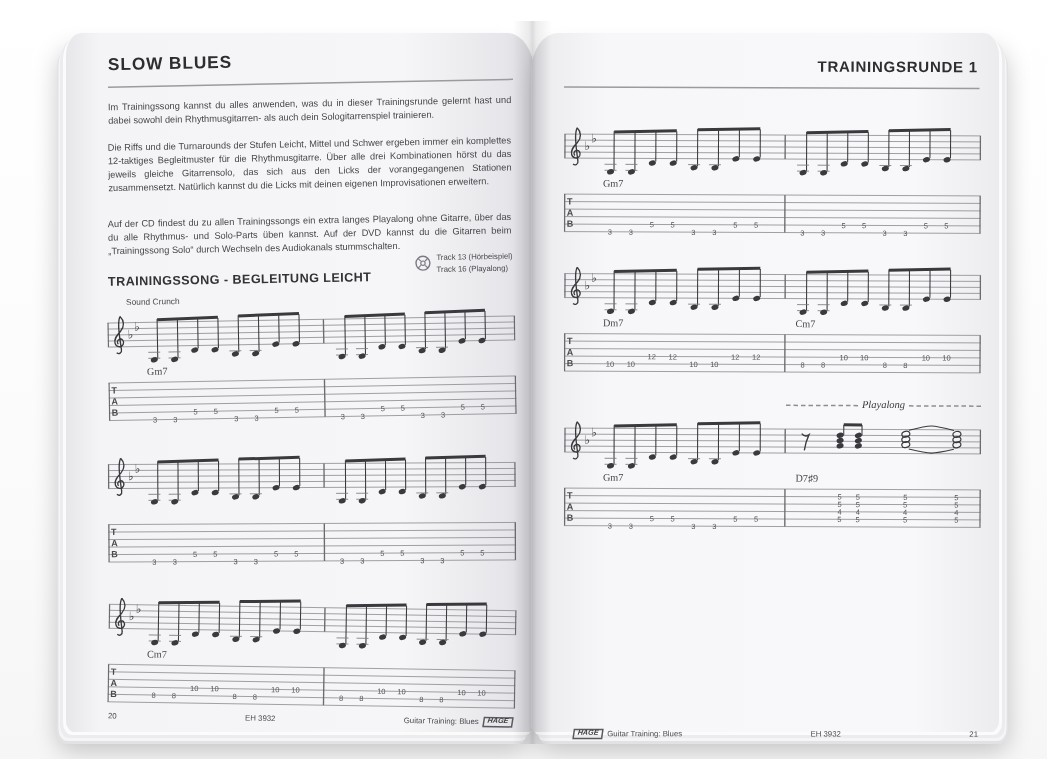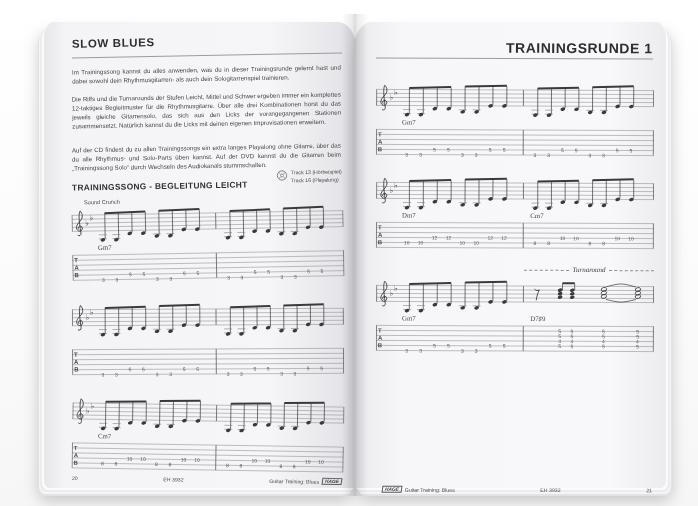--- a/index.html
+++ b/index.html
@@ -42,21 +42,21 @@
   .sysL2 { top:281px; transform:rotate(-0.3deg); }
   .sysL3 { top:377px; transform:rotate(0.9deg); }
 
   .pfooter { left:28px; right:14px; display:flex; justify-content:space-between; align-items:center; font-size:5.2px; color:#4a4a4e; }
   .pfooter-left { top:454px; transform:rotate(0.9deg); }
   .pfooter-right { top:464px; transform:rotate(0.1deg); }
   .f-group { display:flex; gap:3px; align-items:center; }
   .hage { display:inline-block; border:1px solid #5a5a5e; font-style:italic; font-weight:bold; font-size:4.8px; padding:0 2px; transform:skewX(-8deg); color:#3c3c40; }
 
   
-  .rp-title { right:14px; top:18px; font-size:14px; font-weight:bold; letter-spacing:.5px; color:#2e2e31; text-align:center; transform:rotate(0.2deg); }
+  .rp-title { right:14px; top:18px; font-size:10px; font-weight:bold; letter-spacing:.5px; color:#2e2e31; text-align:center; transform:rotate(0.2deg); }
   .rp-rule { left:22px; right:13px; top:36px; height:1px; background:#9b9b9f; transform:rotate(0.2deg); }
   .msysR { left:22px; width:278px; height:76px; transform:rotate(0.25deg); }
   .sysR1 { top:62px; }
   .sysR2 { top:155px; }
   .sysR3 { top:258px; }
   .turn-row { left:170px; width:130px; top:244px; display:flex; align-items:center; gap:3px; transform:rotate(0.25deg); }
   .turn-dash { flex:1; border-top:1px dashed #8d8d92; height:0; }
   .turn-label { font-family:"Liberation Serif", serif; font-style:italic; font-size:7px; color:#3c3c40; white-space:nowrap; }
 
   svg { display:block; }
@@ -564,21 +564,21 @@
               <text x="197.4625" y="62.9" font-size="5" fill="#55555a">10</text>
               <text x="212.57000000000002" y="67.9" font-size="5" fill="#55555a">8</text>
               <text x="226.2775" y="67.9" font-size="5" fill="#55555a">8</text>
               <text x="238.585" y="62.9" font-size="5" fill="#55555a">10</text>
               <text x="252.29250000000002" y="62.9" font-size="5" fill="#55555a">10</text>
             </svg>
           </div>
 
         <div class="blk turn-row">
           <span class="turn-dash"></span>
-          <span class="turn-label">Turnaround</span>
+          <span class="turn-label">Playalong</span>
           <span class="turn-dash"></span>
         </div>
         <div class="blk msysR sysR3">
             <svg viewBox="0 0 278 76" width="100%" height="100%">
               <line x1="0" y1="6" x2="278" y2="6" stroke="#8d8d92" stroke-width="0.55"></line>
               <line x1="0" y1="10" x2="278" y2="10" stroke="#8d8d92" stroke-width="0.55"></line>
               <line x1="0" y1="14" x2="278" y2="14" stroke="#8d8d92" stroke-width="0.55"></line>
               <line x1="0" y1="18" x2="278" y2="18" stroke="#8d8d92" stroke-width="0.55"></line>
               <line x1="0" y1="22" x2="278" y2="22" stroke="#8d8d92" stroke-width="0.55"></line>
               <line x1="0" y1="46" x2="278" y2="46" stroke="#8d8d92" stroke-width="0.55"></line>

